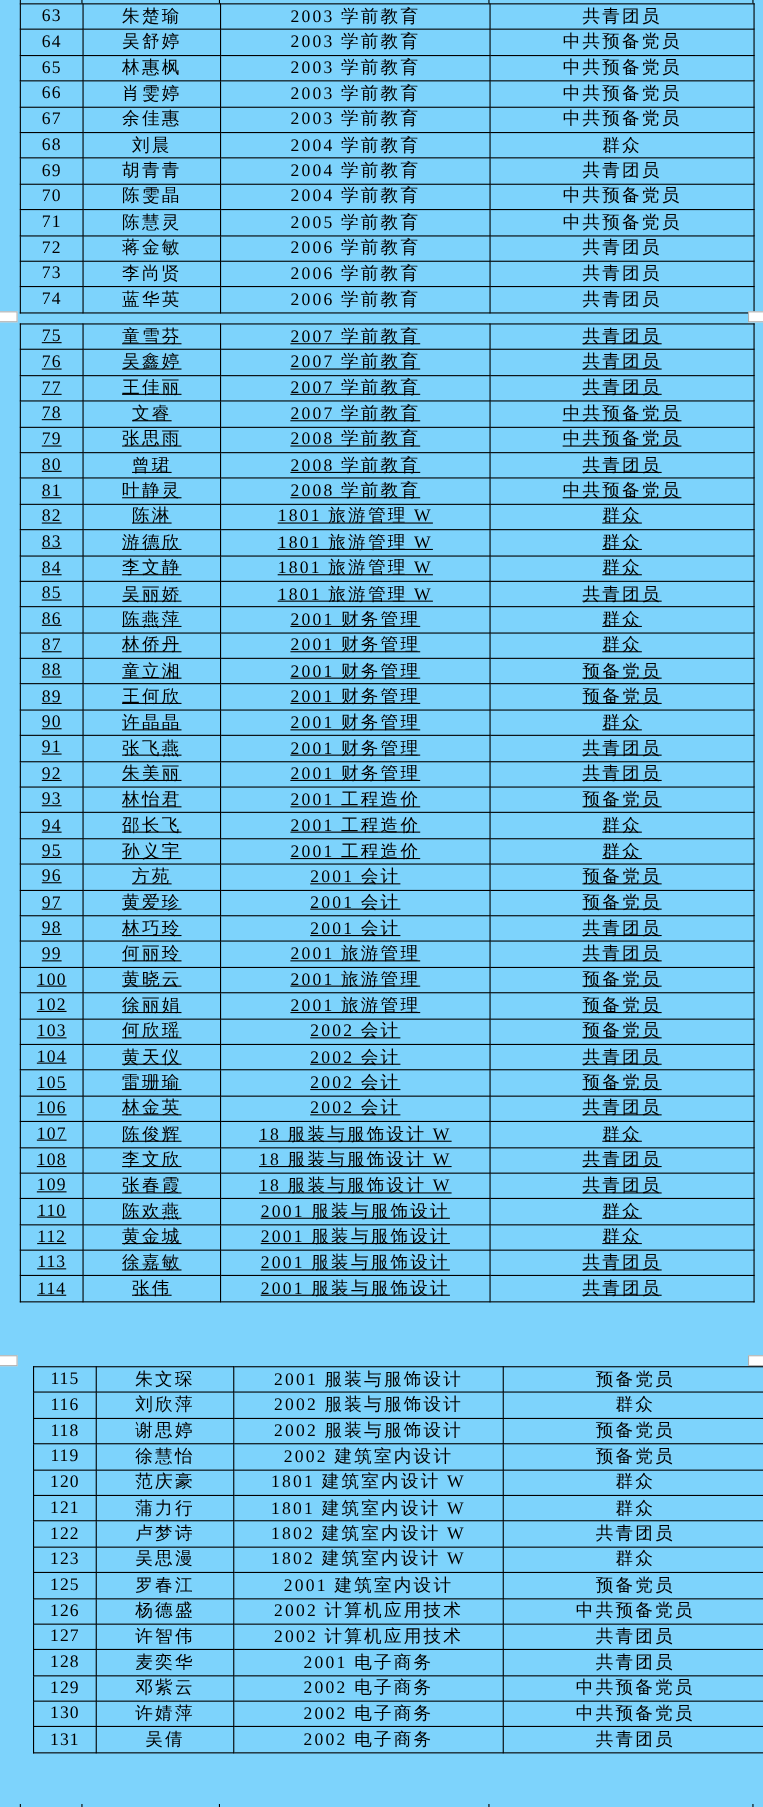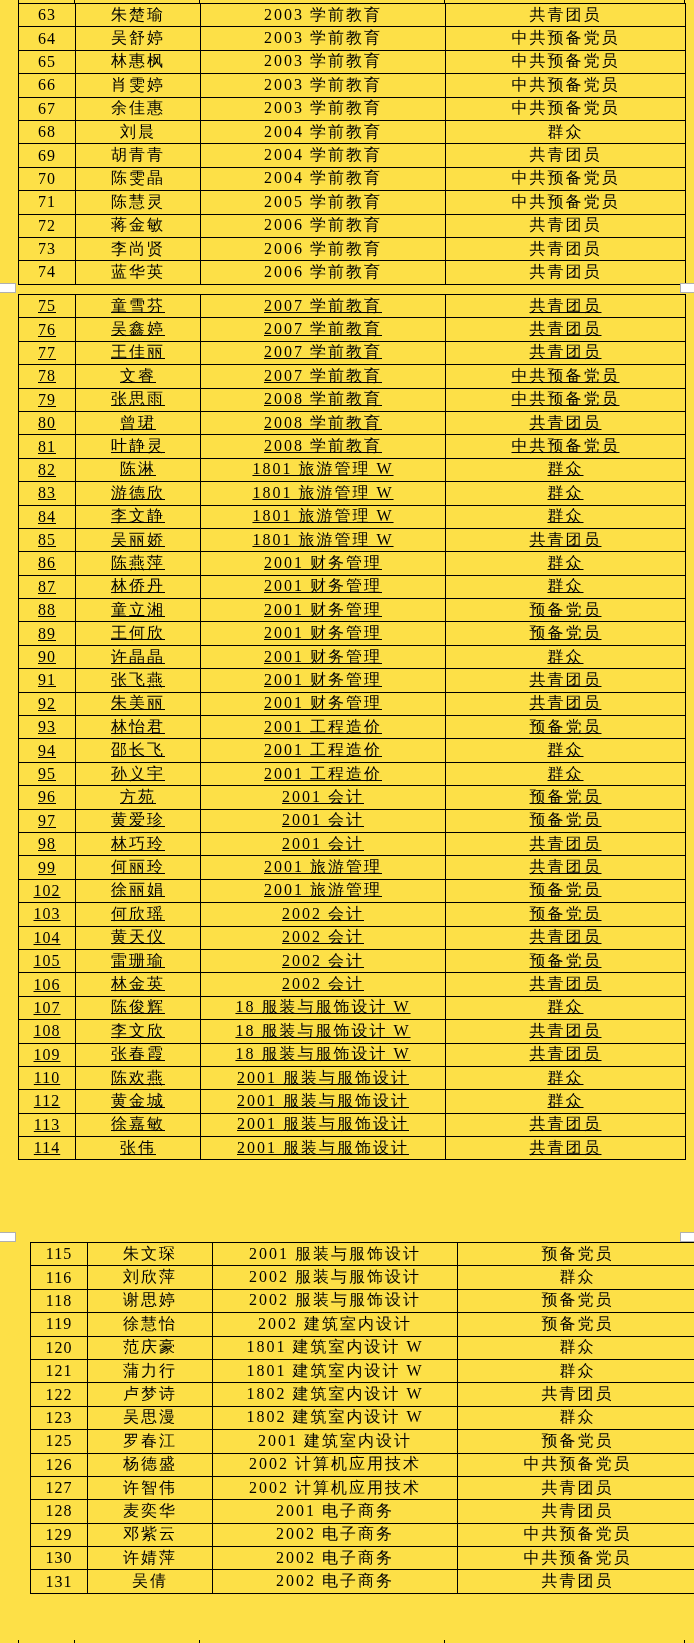--- a/index.html
+++ b/index.html
@@ -4,21 +4,21 @@
 <style>
   html,body{margin:0;padding:0;}
   body{
     font-family:"Liberation Serif","DejaVu Serif",serif;
     background:#ffffff;
   }
   #screen{
     position:relative;
     width:694px;
     height:1643px;
-    background:#fde047;
+    background:#7dd3fc;
     overflow:hidden;
   }
   table.roster{
     position:absolute;
     left:18px;
     border-collapse:collapse;
     table-layout:fixed;
     width:667px;
   }
   table.roster td{
@@ -308,20 +308,26 @@
           <td class="c2">2001 会计</td>
           <td class="c3">共青团员</td>
         </tr>
         <tr>
           <td class="c0">99</td>
           <td class="c1">何丽玲</td>
           <td class="c2">2001 旅游管理</td>
           <td class="c3">共青团员</td>
         </tr>
         <tr>
+          <td class="c0">100</td>
+          <td class="c1">黄晓云</td>
+          <td class="c2">2001 旅游管理</td>
+          <td class="c3">预备党员</td>
+        </tr>
+        <tr>
           <td class="c0">102</td>
           <td class="c1">徐丽娟</td>
           <td class="c2">2001 旅游管理</td>
           <td class="c3">预备党员</td>
         </tr>
         <tr>
           <td class="c0">103</td>
           <td class="c1">何欣瑶</td>
           <td class="c2">2002 会计</td>
           <td class="c3">预备党员</td>

